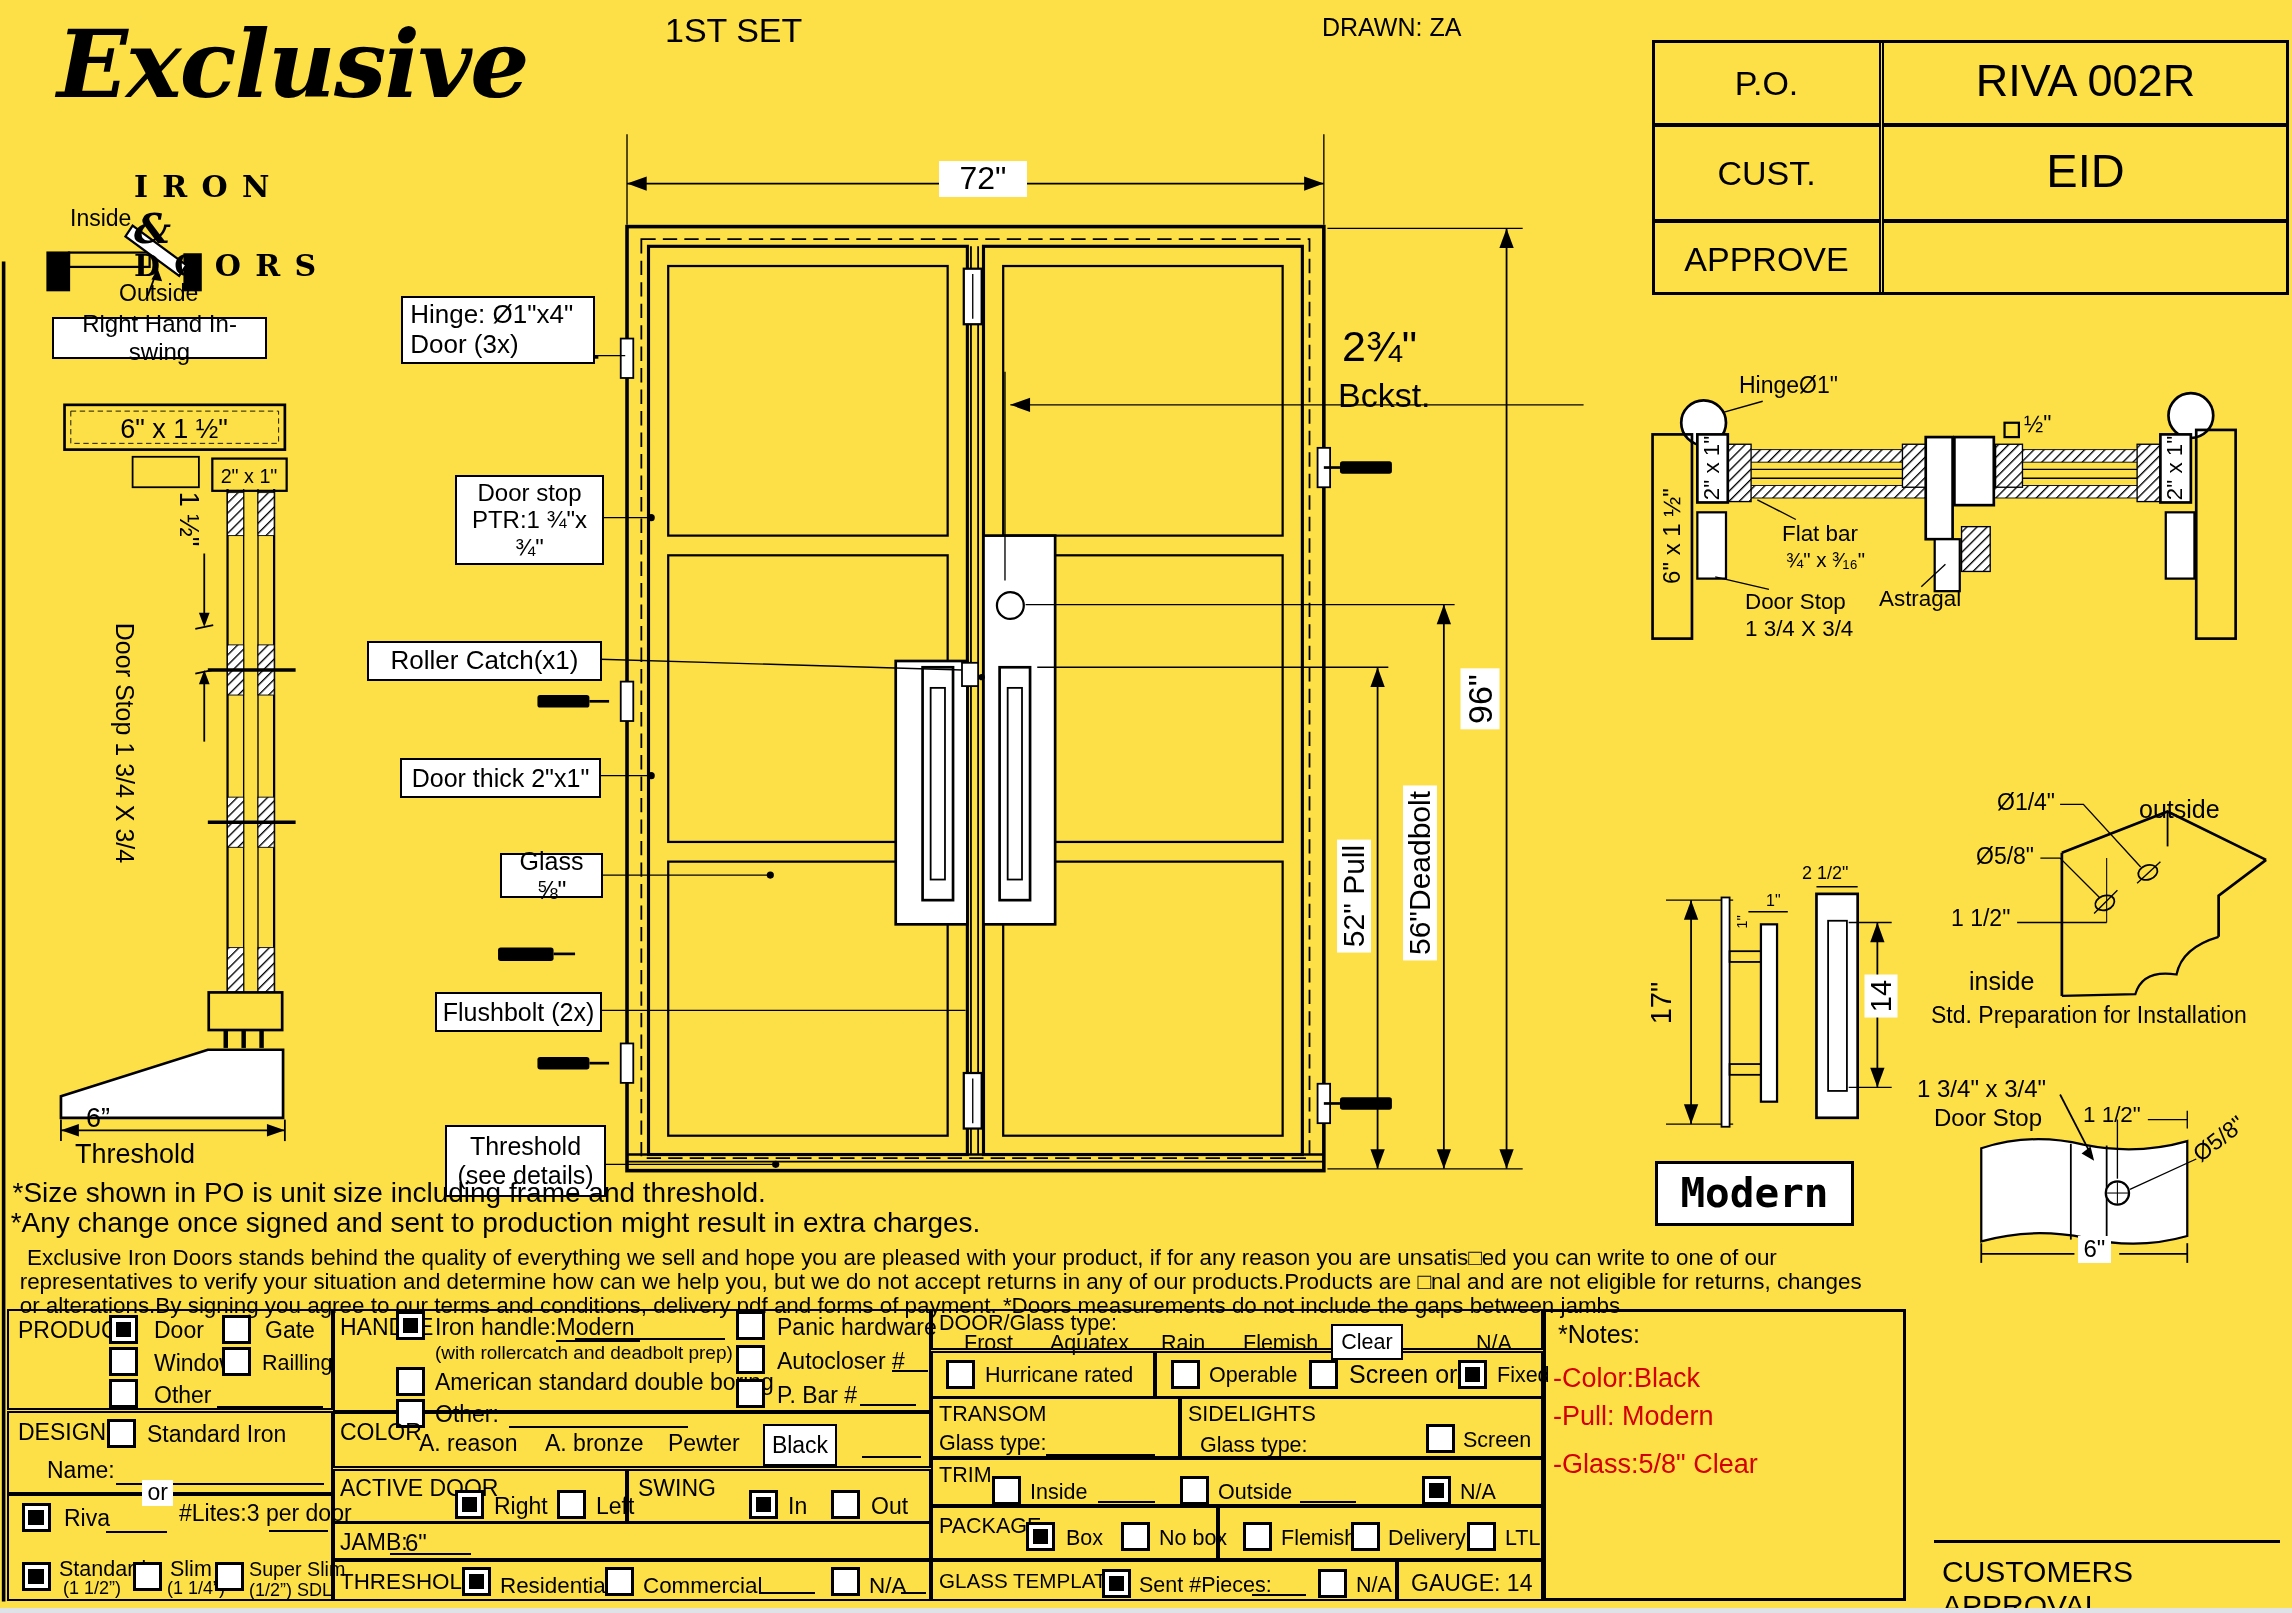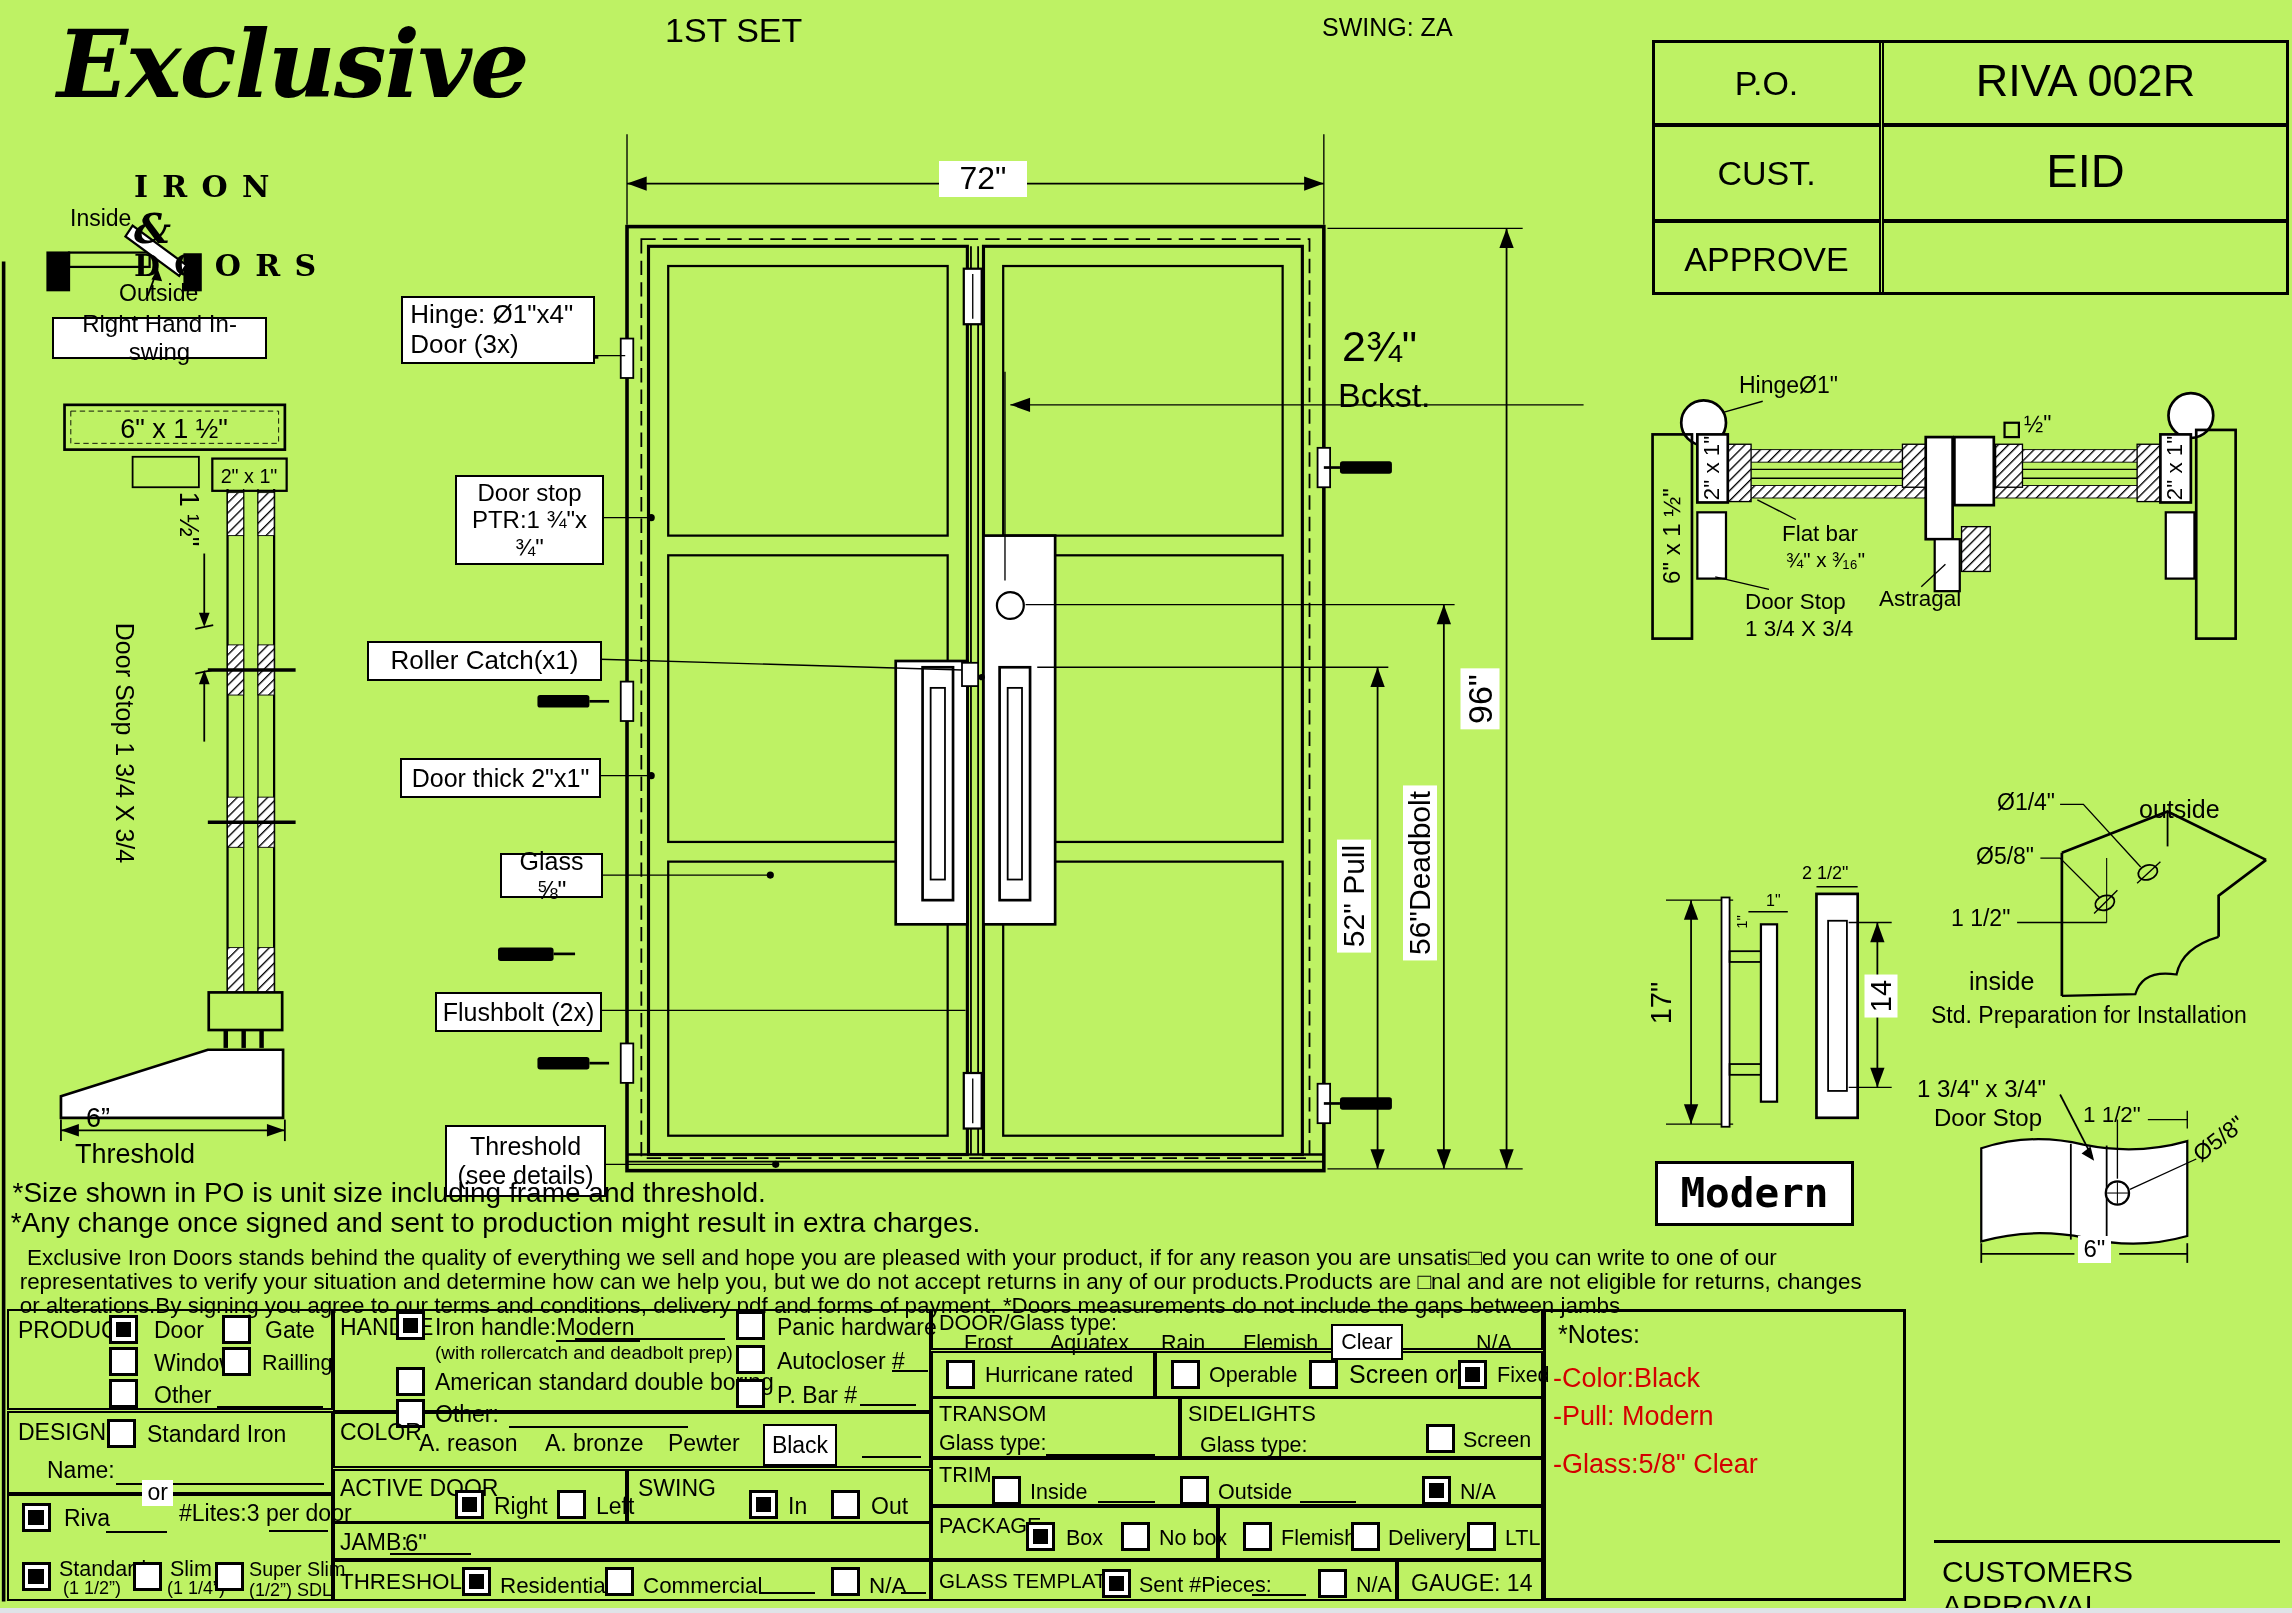--- a/index.html
+++ b/index.html
@@ -1,16 +1,16 @@
 <!DOCTYPE html>
 <html style="font-size:14.3px"><head>
 <meta charset="utf-8">
 <style>
   html,body{margin:0;padding:0;background:#fff}
-  #page{position:relative;width:2293px;height:1614px;background:#bef264;font-family:"Liberation Sans",sans-serif;color:#000;overflow:hidden}
+  #page{position:relative;width:2293px;height:1614px;background:#fde047;font-family:"Liberation Sans",sans-serif;color:#000;overflow:hidden}
   .t{position:absolute;white-space:pre-line;line-height:1.12}
   .box{position:absolute;border:2.7px solid #000;background:#fff;display:flex;align-items:center;justify-content:center;text-align:center;line-height:1.15;white-space:pre-line}
   .cell{position:absolute;border:2.7px solid #000;box-sizing:border-box}
   .chk{position:absolute;width:29px;height:29px;border:3.6px solid #000;background:#fff;box-sizing:border-box}
   .chk.checked::after{content:"";position:absolute;inset:3.6px;background:#000}
   .ul{position:absolute;border-bottom:2.7px solid #000;height:0}
   .rotc{position:absolute;transform:translate(-50%,-50%) rotate(-90deg);white-space:nowrap}
   .rotcw{position:absolute;transform:translate(-50%,-50%) rotate(90deg);white-space:nowrap}
   .bgw{background:#fff;padding:0 5.4px}
   svg{position:absolute;left:0;top:0}
@@ -256,21 +256,21 @@
   </g>
 </svg>
 
 <div class="t logo-script" style="left:57px;top:12.5px;font-size:93px">Exclusive</div>
 <div class="t" style="left:134px;top:136px;font-size:30px">
   <span class="logo-sub">IRON</span>
   <span class="logo-script" style="position:relative;font-size:41px;top:3.6px">&amp;</span>
   <span class="logo-sub">DOORS</span>
 </div>
 <div class="t" style="left:665px;top:10.7px;font-size:34px">1ST SET</div>
-<div class="t" style="left:1322px;top:12.5px;font-size:25px">SWING: ZA</div>
+<div class="t" style="left:1322px;top:12.5px;font-size:25px">DRAWN: ZA</div>
 
 <div class="cell" style="left:1652px;top:40px;width:637px;height:255px;border-width:3.6px"></div>
 <div class="cell" style="left:1652px;top:40px;width:229px;height:85px"></div>
 <div class="cell" style="left:1652px;top:125px;width:229px;height:96px"></div>
 <div class="cell" style="left:1652px;top:221px;width:229px;height:74px"></div>
 <div class="cell" style="left:1882px;top:40px;width:407px;height:85px"></div>
 <div class="cell" style="left:1882px;top:125px;width:407px;height:96px"></div>
 <div class="cell" style="left:1882px;top:221px;width:407px;height:74px"></div>
 <div class="t" style="left:1652px;top:64px;width:229px;text-align:center;font-size:34px">P.O.</div>
 <div class="t" style="left:1882px;top:56px;width:407px;text-align:center;font-size:45px">RIVA 002R</div>

